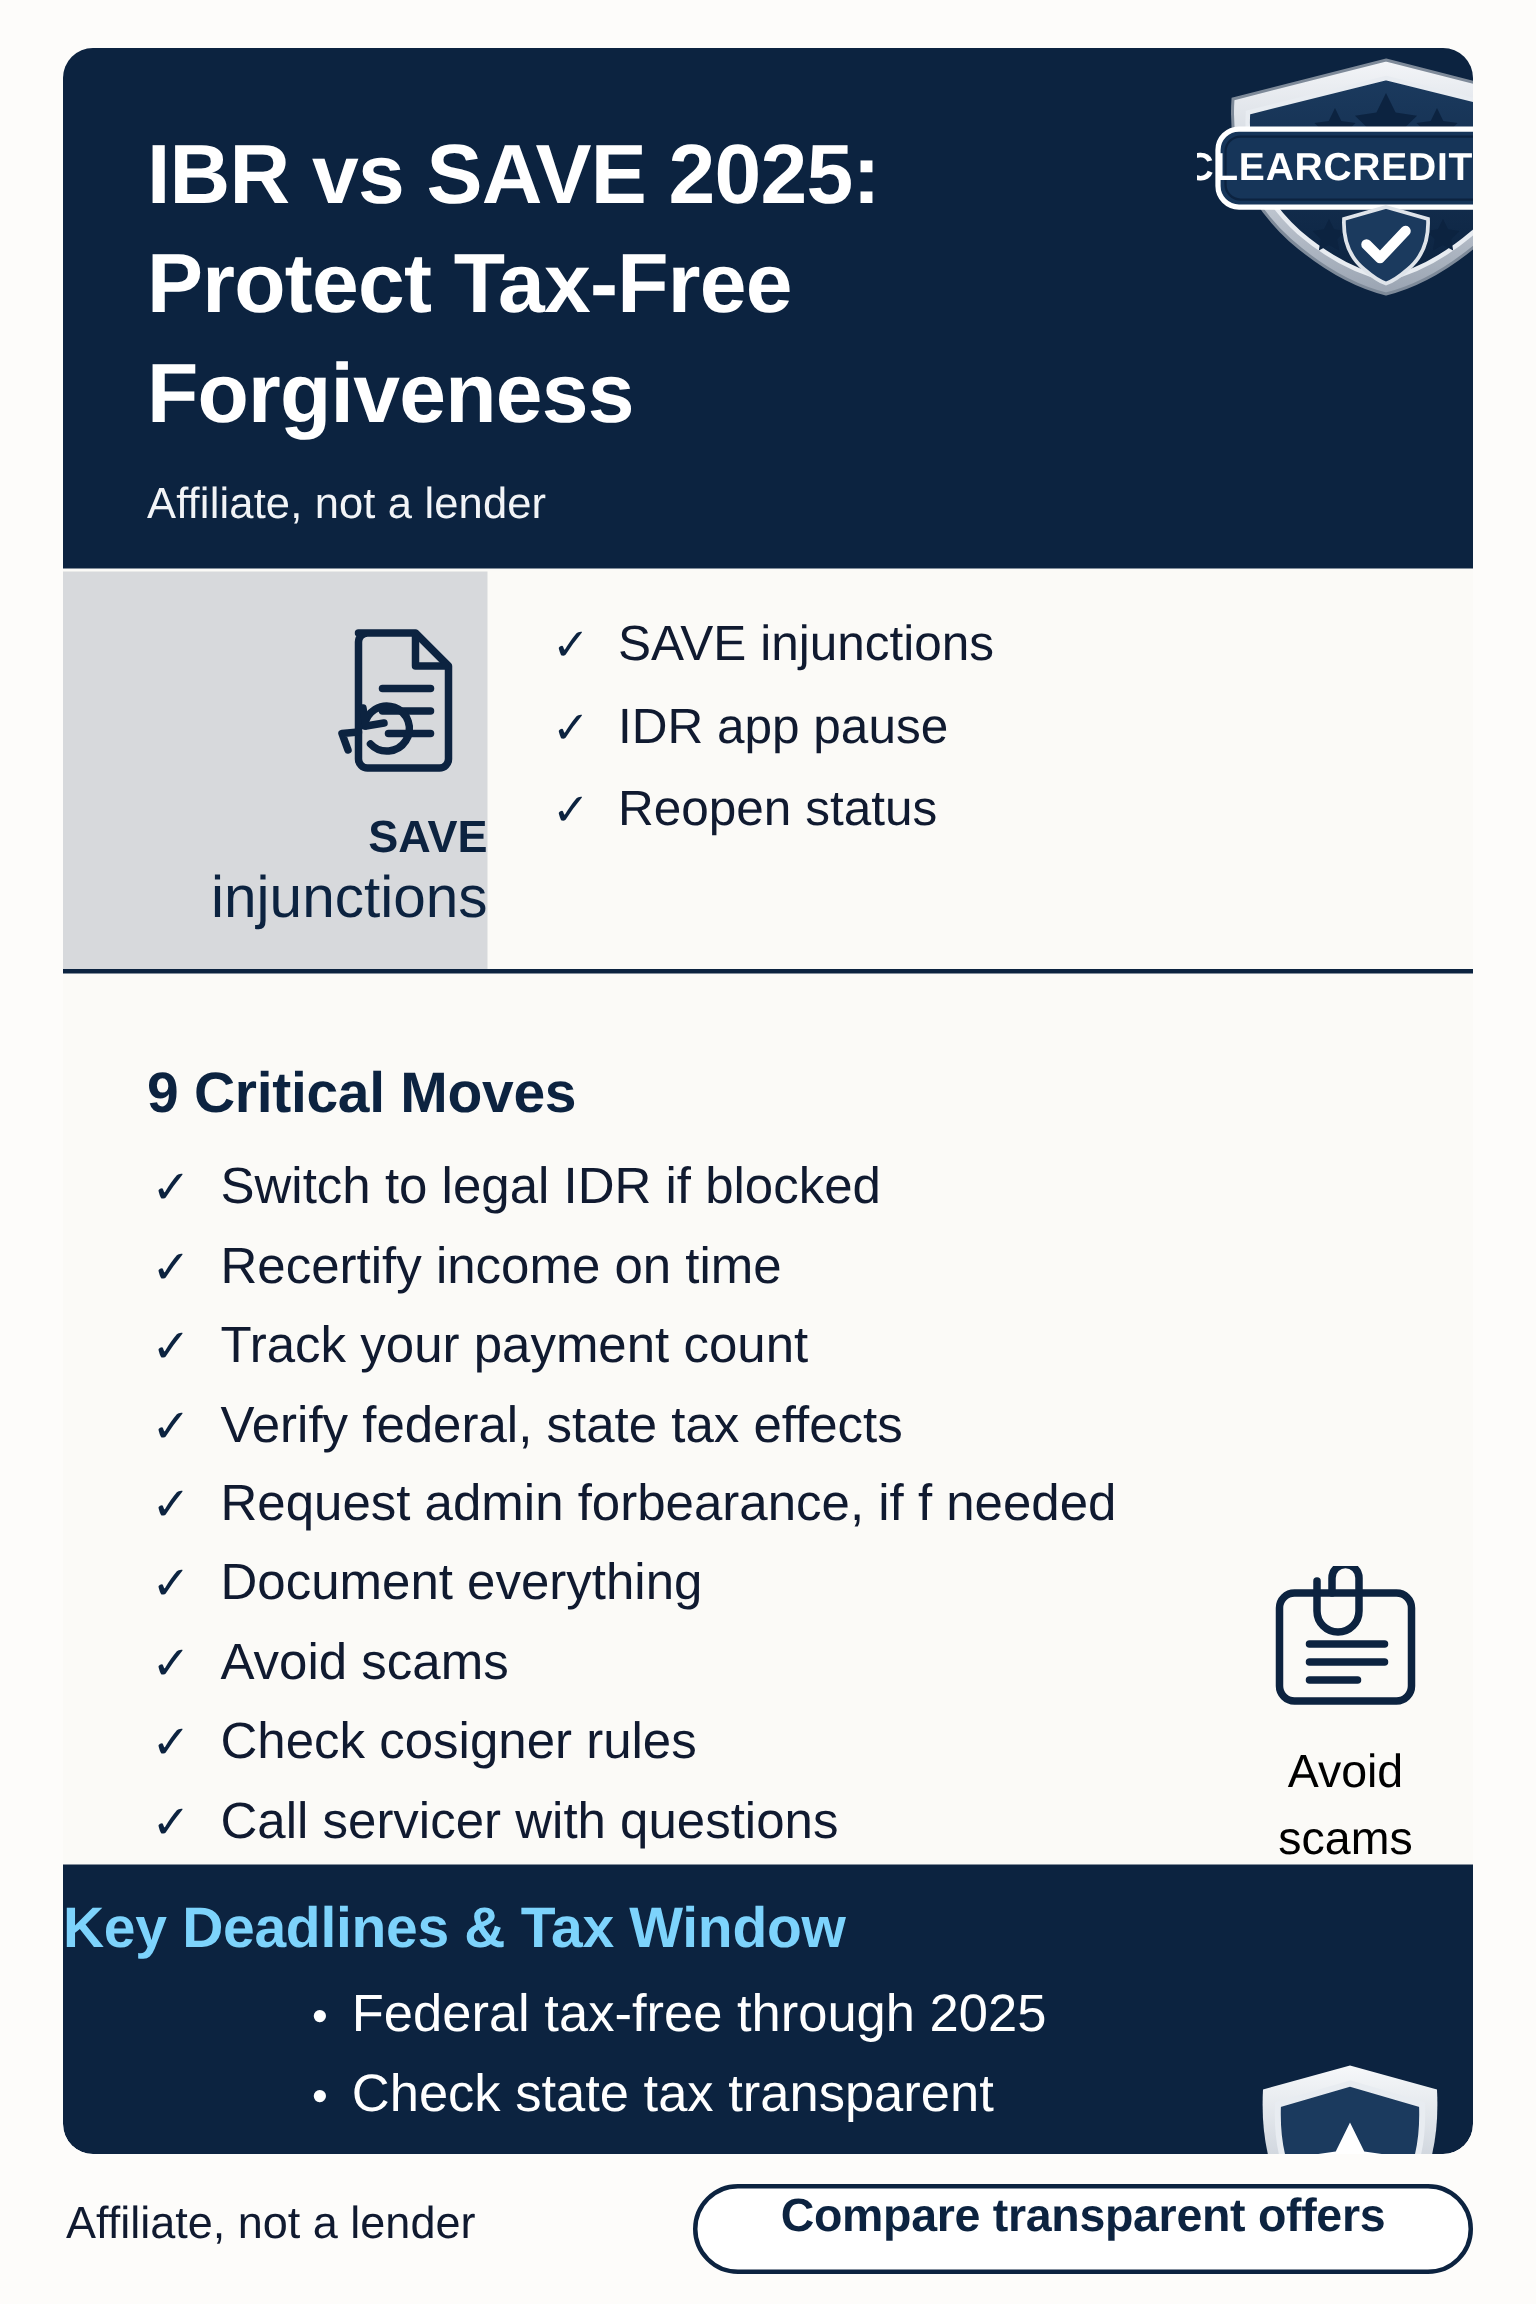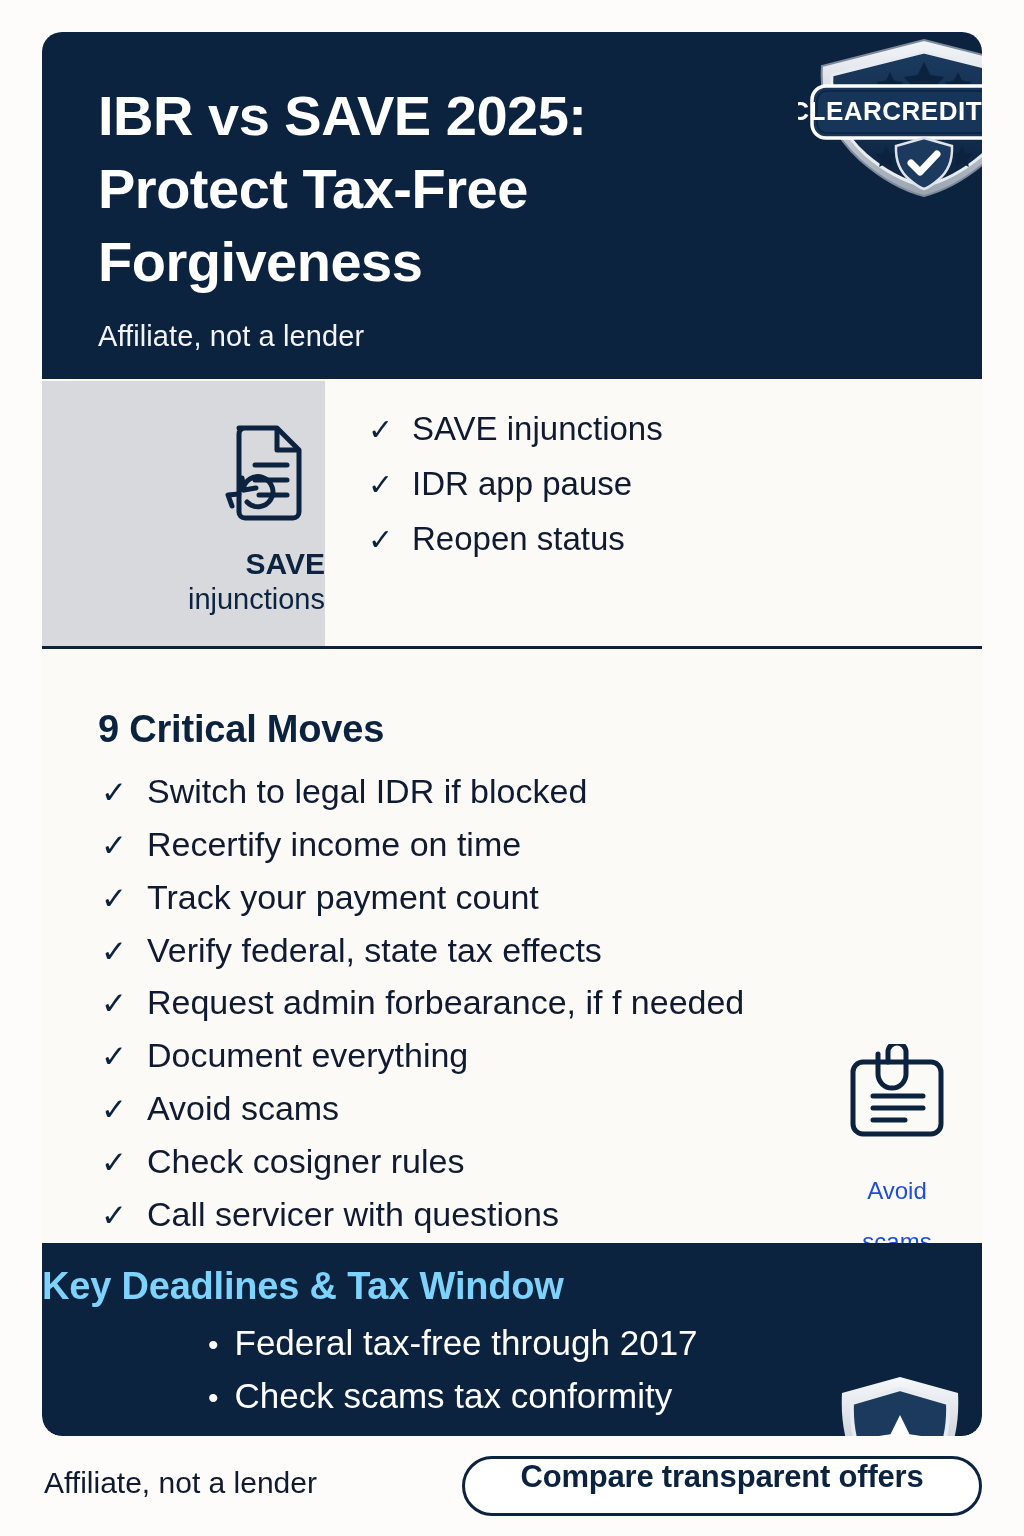--- a/index.html
+++ b/index.html
@@ -90,21 +90,21 @@
   }
   .icon-panel .glyph { margin-bottom: 6px; }
   .icon-panel .cap-strong {
     font-size: 30px;
     font-weight: bold;
     color: #0c2340;
     line-height: 1.18;
     text-align: center;
   }
   .icon-panel .cap {
-    font-size: 29px;
+    font-size: 39px;
     font-weight: normal;
     color: #0c2340;
     line-height: 1.2;
     text-align: center;
   }
   .changed {
     flex: 1;
     padding: 22px 0 0 39px;
     box-sizing: border-box;
   }
@@ -159,24 +159,24 @@
   .moves .chk-row .txt { font-size: 34px; line-height: 1.555; }
 
   .scam-icon-block {
     position: absolute;
     left: 760px;
     top: 392px;
     width: 190px;
     text-align: center;
   }
   .scam-icon-block .cap {
-    font-size: 24px;
-    color: #1d4ed8;
+    font-size: 31px;
+    color: #000000;
     line-height: 1.18;
-    margin-top: 23px;
+    margin-top: 8px;
   }
 
   
   .deadlines {
     position: absolute;
     left: 0;
     top: 1211px;
     width: 940px;
     height: 193px;
     background: #0c2340;
@@ -381,25 +381,25 @@
       </span>
       <div class="cap">Avoid</div>
       <div class="cap">scams</div>
     </div>
   </div>
 
   <div class="deadlines">
     <h2>Key Deadlines &amp; Tax Window</h2>
     <div class="bul-row">
       <span class="dot">•</span>
-      <span class="txt">Federal tax-free through 2017</span>
+      <span class="txt">Federal tax-free through 2025</span>
     </div>
     <div class="bul-row">
       <span class="dot">•</span>
-      <span class="txt">Check scams tax conformity</span>
+      <span class="txt">Check state tax transparent</span>
     </div>
 
     <div class="shield-mini">
       <svg width="140" height="140" viewBox="0 0 140 140" xmlns="http://www.w3.org/2000/svg">
         <defs>
           <linearGradient id="silver2" x1="0" y1="0" x2="0" y2="1">
             <stop offset="0%" stop-color="#f6f8fa"></stop>
             <stop offset="50%" stop-color="#cfd5dd"></stop>
             <stop offset="100%" stop-color="#9aa4b2"></stop>
           </linearGradient>

